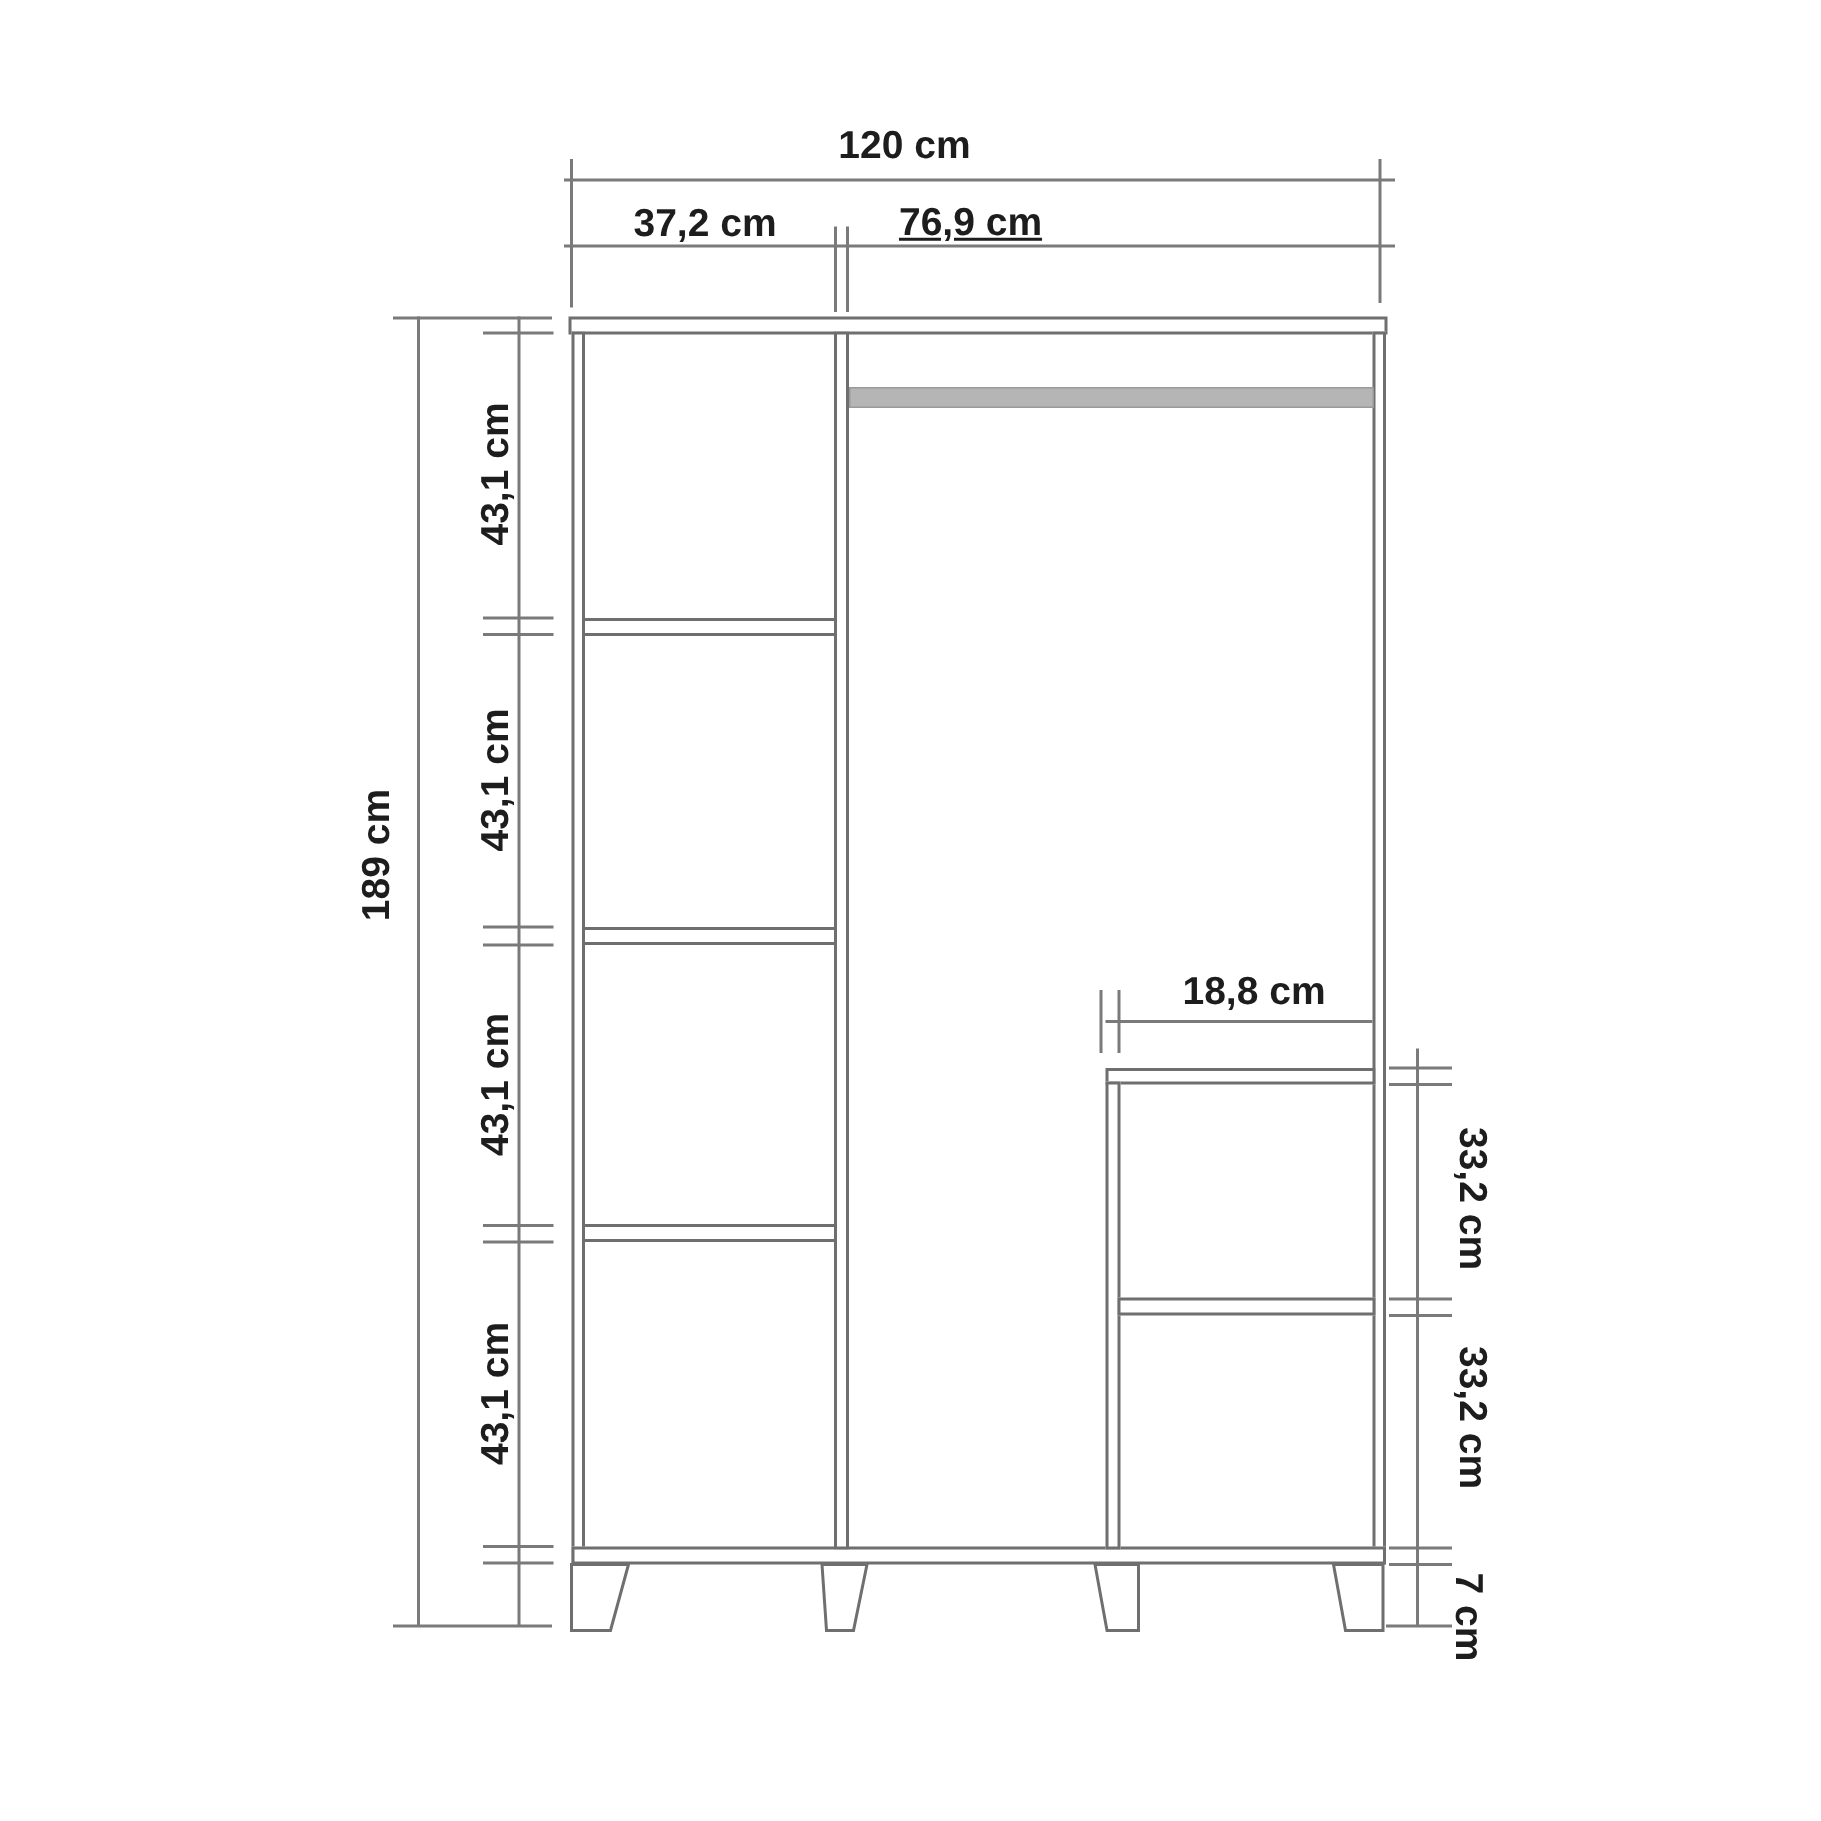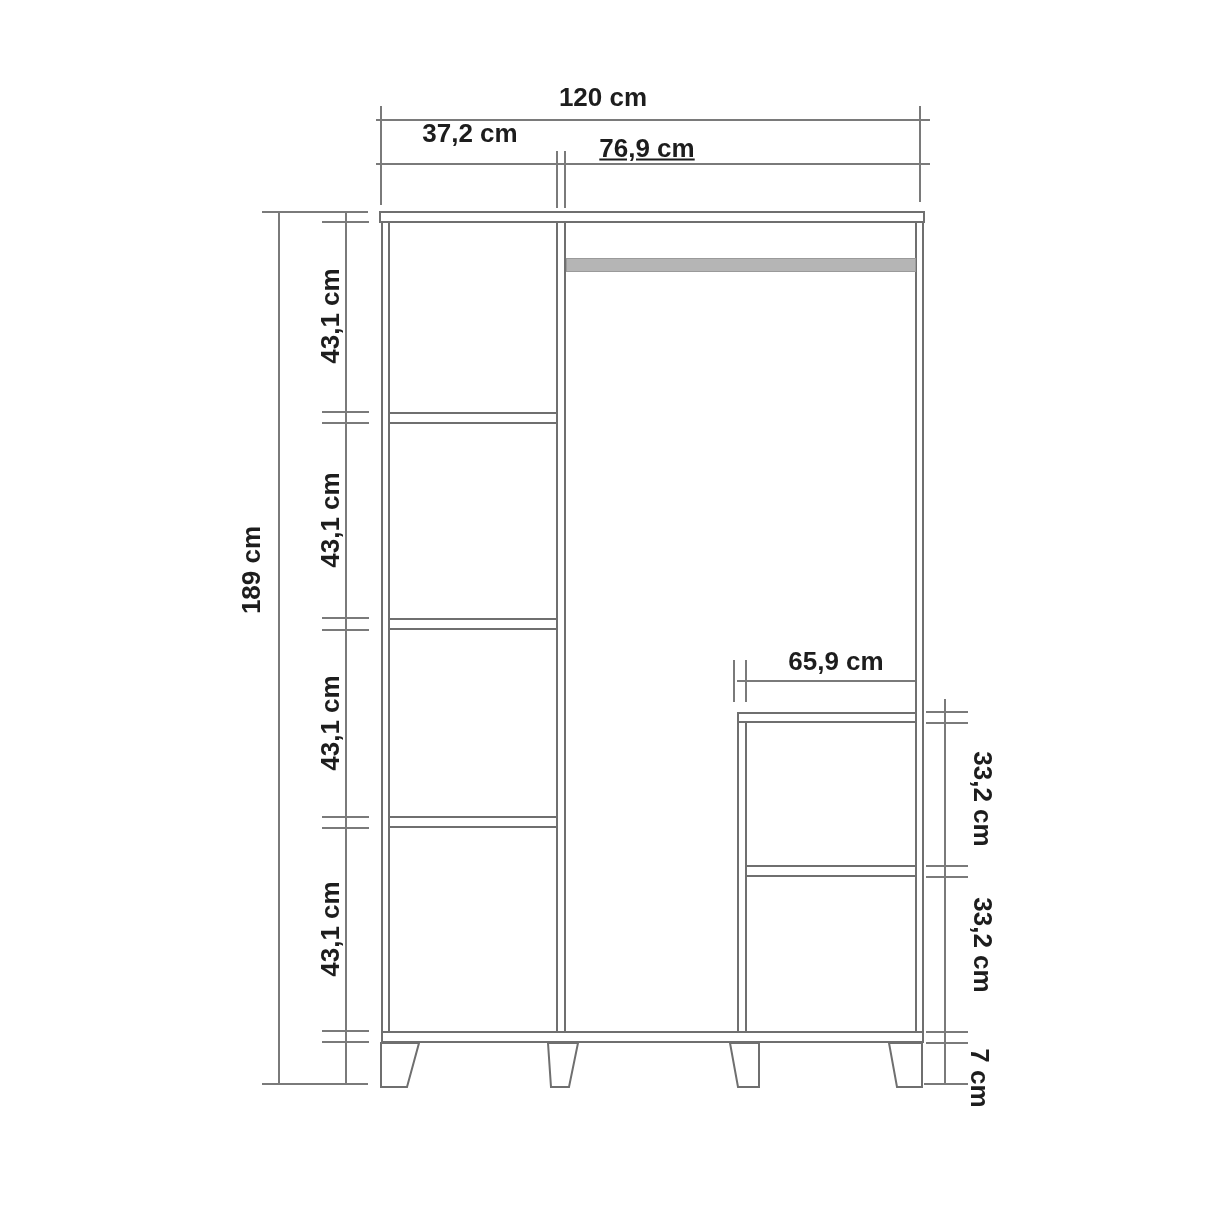--- a/index.html
+++ b/index.html
@@ -89,21 +89,21 @@
   </svg>
 
   <div class="hline" style="left:376px; top:119px; width:554px;"></div>
   <div class="vline" style="left:380px; top:106px; height:99px;"></div>
   <div class="vline" style="left:919px; top:106px; height:96px;"></div>
   <span class="lbl" style="left:603px; top:97px;">120 cm</span>
 
   <div class="hline" style="left:376px; top:163px; width:554px;"></div>
   <div class="vline" style="left:556px; top:151px; height:57px;"></div>
   <div class="vline" style="left:564px; top:151px; height:57px;"></div>
-  <span class="lbl" style="left:470px; top:133px;">37,2 cm</span>
+  <span class="lbl" style="left:470px; top:149px;">37,2 cm</span>
   <span class="lbl" style="left:647px; top:148px;text-decoration:underline;">76,9 cm</span>
 
   <div class="vline" style="left:278px; top:211px; height:873px;"></div>
   <div class="hline" style="left:262px; top:211px; width:106px;"></div>
   <div class="hline" style="left:262px; top:1083px; width:106px;"></div>
   <span class="lbl ccw" style="left:251px; top:570px;">189 cm</span>
 
   <div class="vline" style="left:345px; top:211px; height:873px;"></div>
   <div class="hline" style="left:322px; top:221px; width:47px;"></div>
   <div class="hline" style="left:322px; top:411px; width:47px;"></div>
@@ -115,21 +115,21 @@
   <div class="hline" style="left:322px; top:1030px; width:47px;"></div>
   <div class="hline" style="left:322px; top:1041px; width:47px;"></div>
   <span class="lbl ccw" style="left:330px; top:316px;">43,1 cm</span>
   <span class="lbl ccw" style="left:330px; top:520px;">43,1 cm</span>
   <span class="lbl ccw" style="left:330px; top:723px;">43,1 cm</span>
   <span class="lbl ccw" style="left:330px; top:929px;">43,1 cm</span>
 
   <div class="hline" style="left:737px; top:680px; width:178px;"></div>
   <div class="vline" style="left:733px; top:660px; height:42px;"></div>
   <div class="vline" style="left:745px; top:660px; height:42px;"></div>
-  <span class="lbl" style="left:836px; top:661px;">65,9 cm</span>
+  <span class="lbl" style="left:836px; top:661px;">18,8 cm</span>
 
   <div class="vline" style="left:944px; top:699px; height:385px;"></div>
   <div class="hline" style="left:926px; top:711px; width:42px;"></div>
   <div class="hline" style="left:926px; top:722px; width:42px;"></div>
   <div class="hline" style="left:926px; top:865px; width:42px;"></div>
   <div class="hline" style="left:926px; top:876px; width:42px;"></div>
   <div class="hline" style="left:926px; top:1031px; width:42px;"></div>
   <div class="hline" style="left:926px; top:1042px; width:42px;"></div>
   <div class="hline" style="left:924px; top:1083px; width:44px;"></div>
   <span class="lbl cw" style="left:982px; top:799px;">33,2 cm</span>

